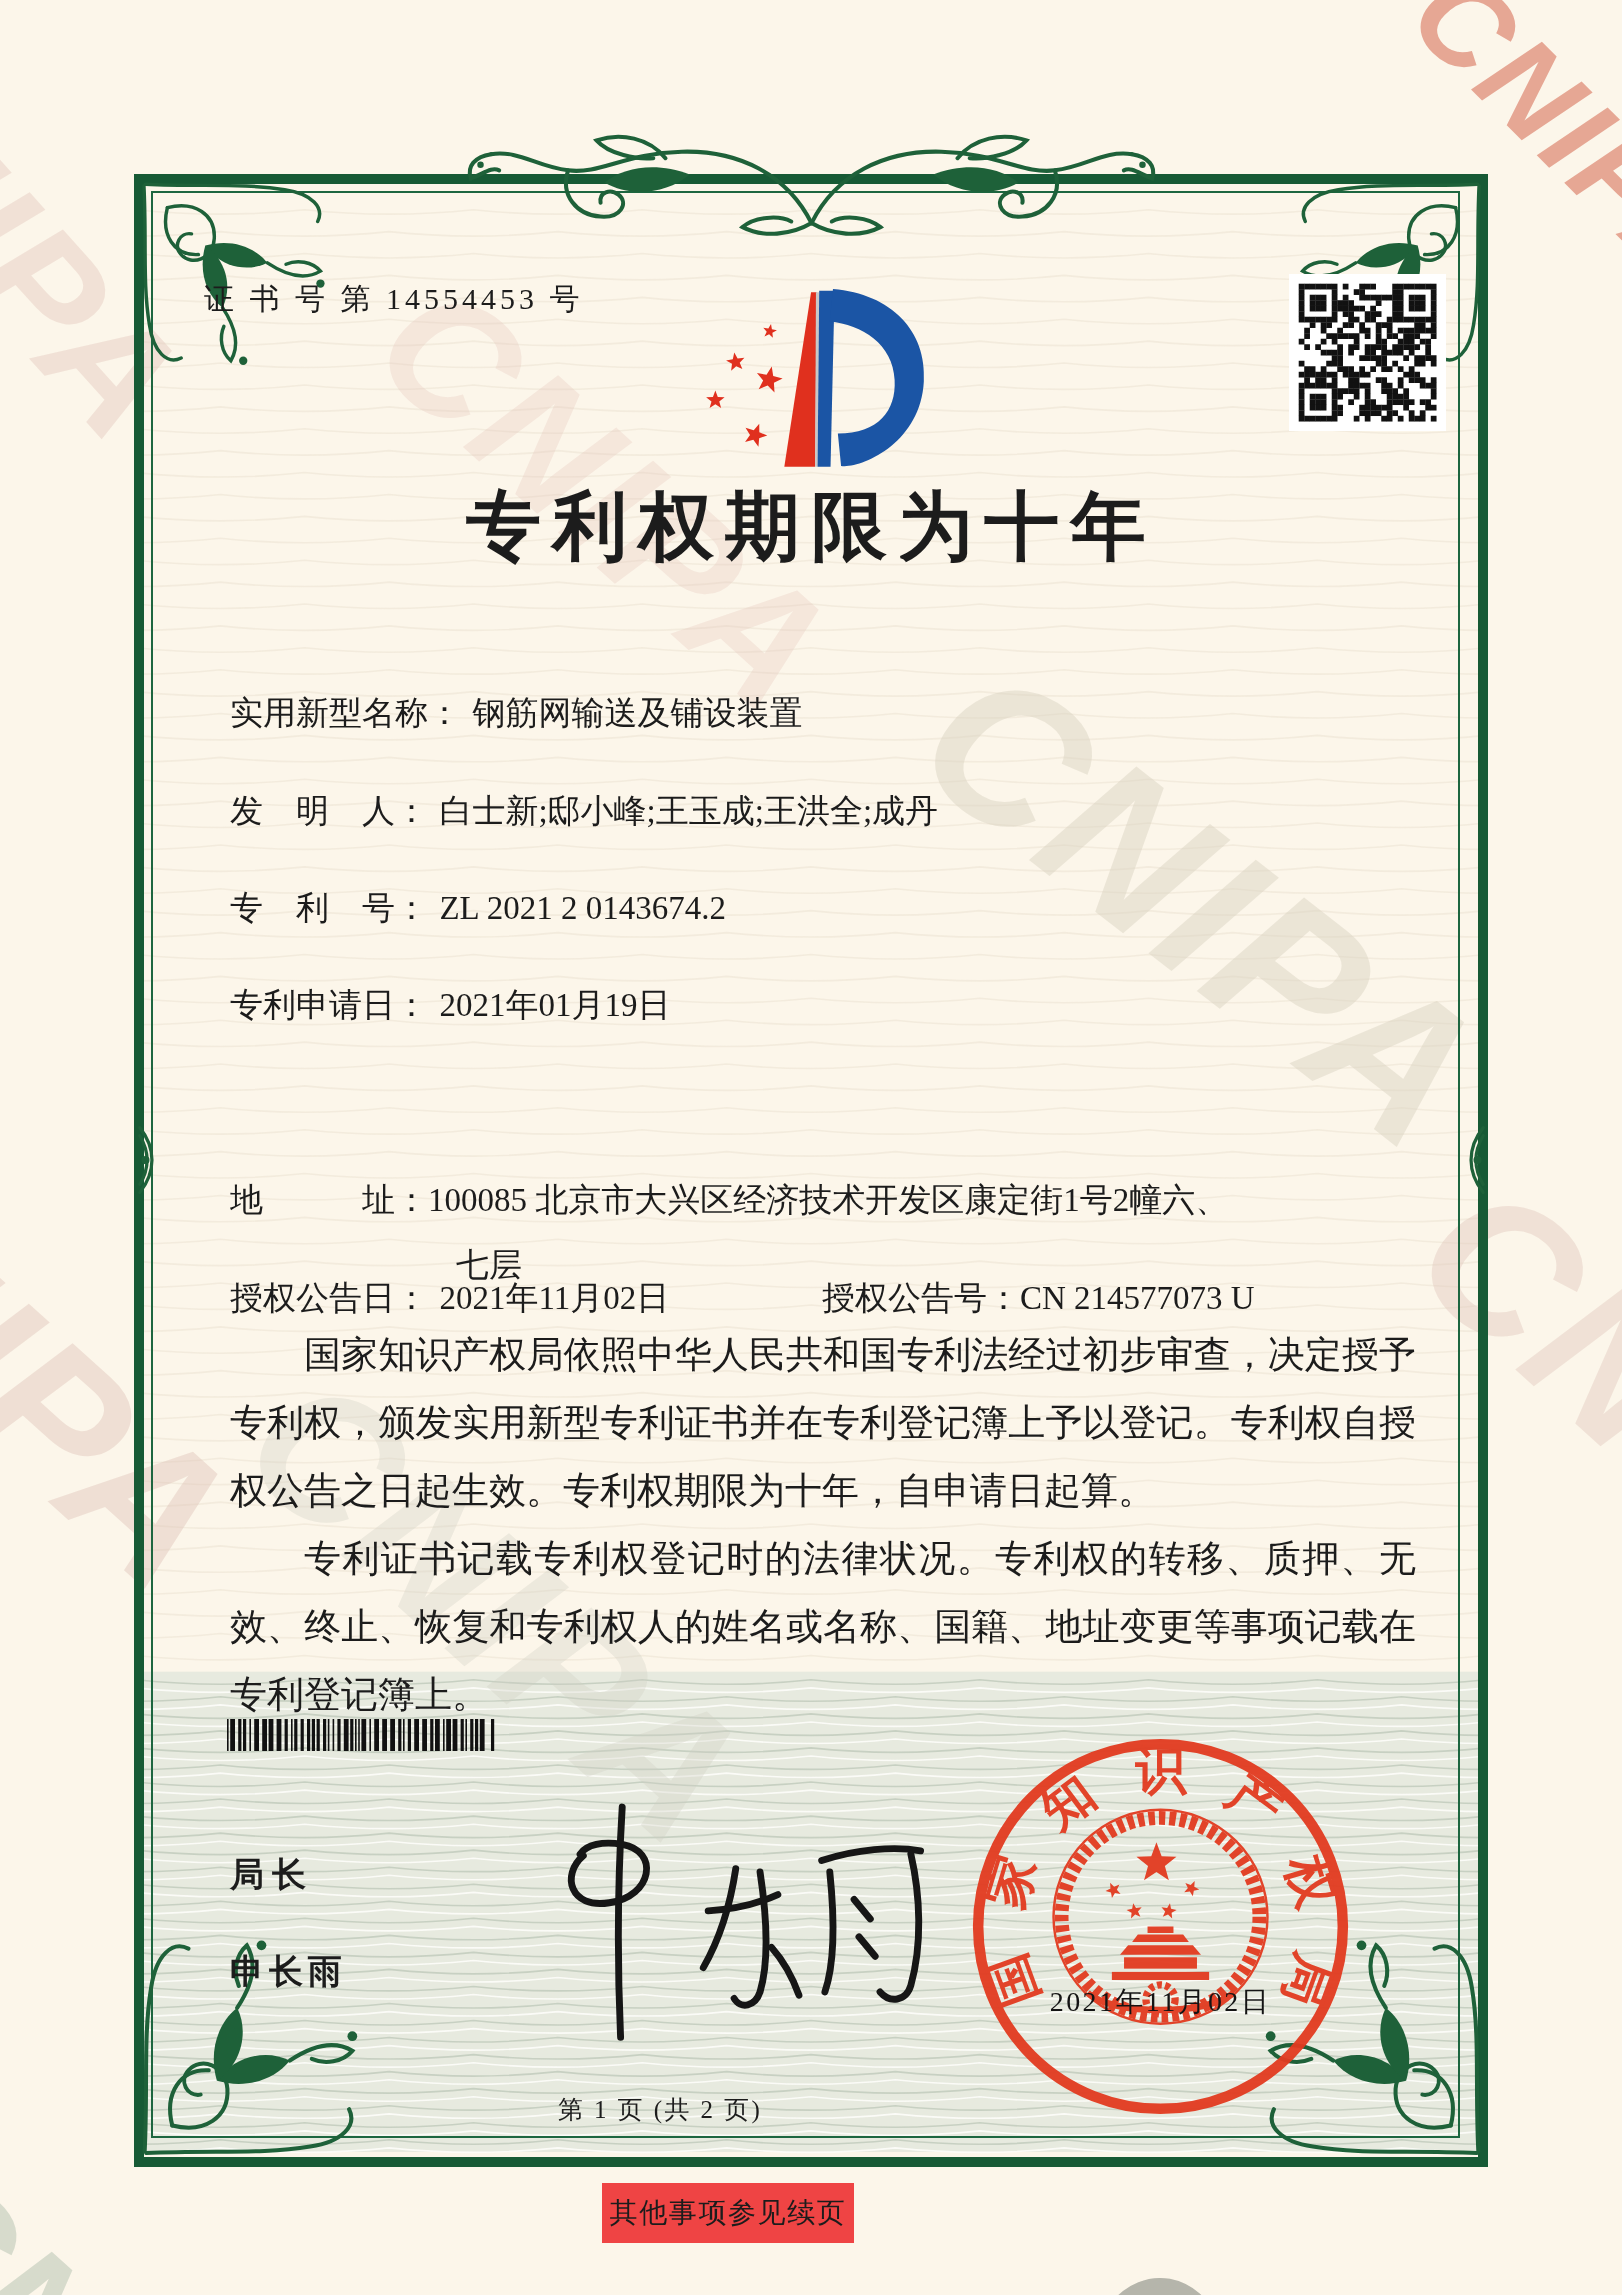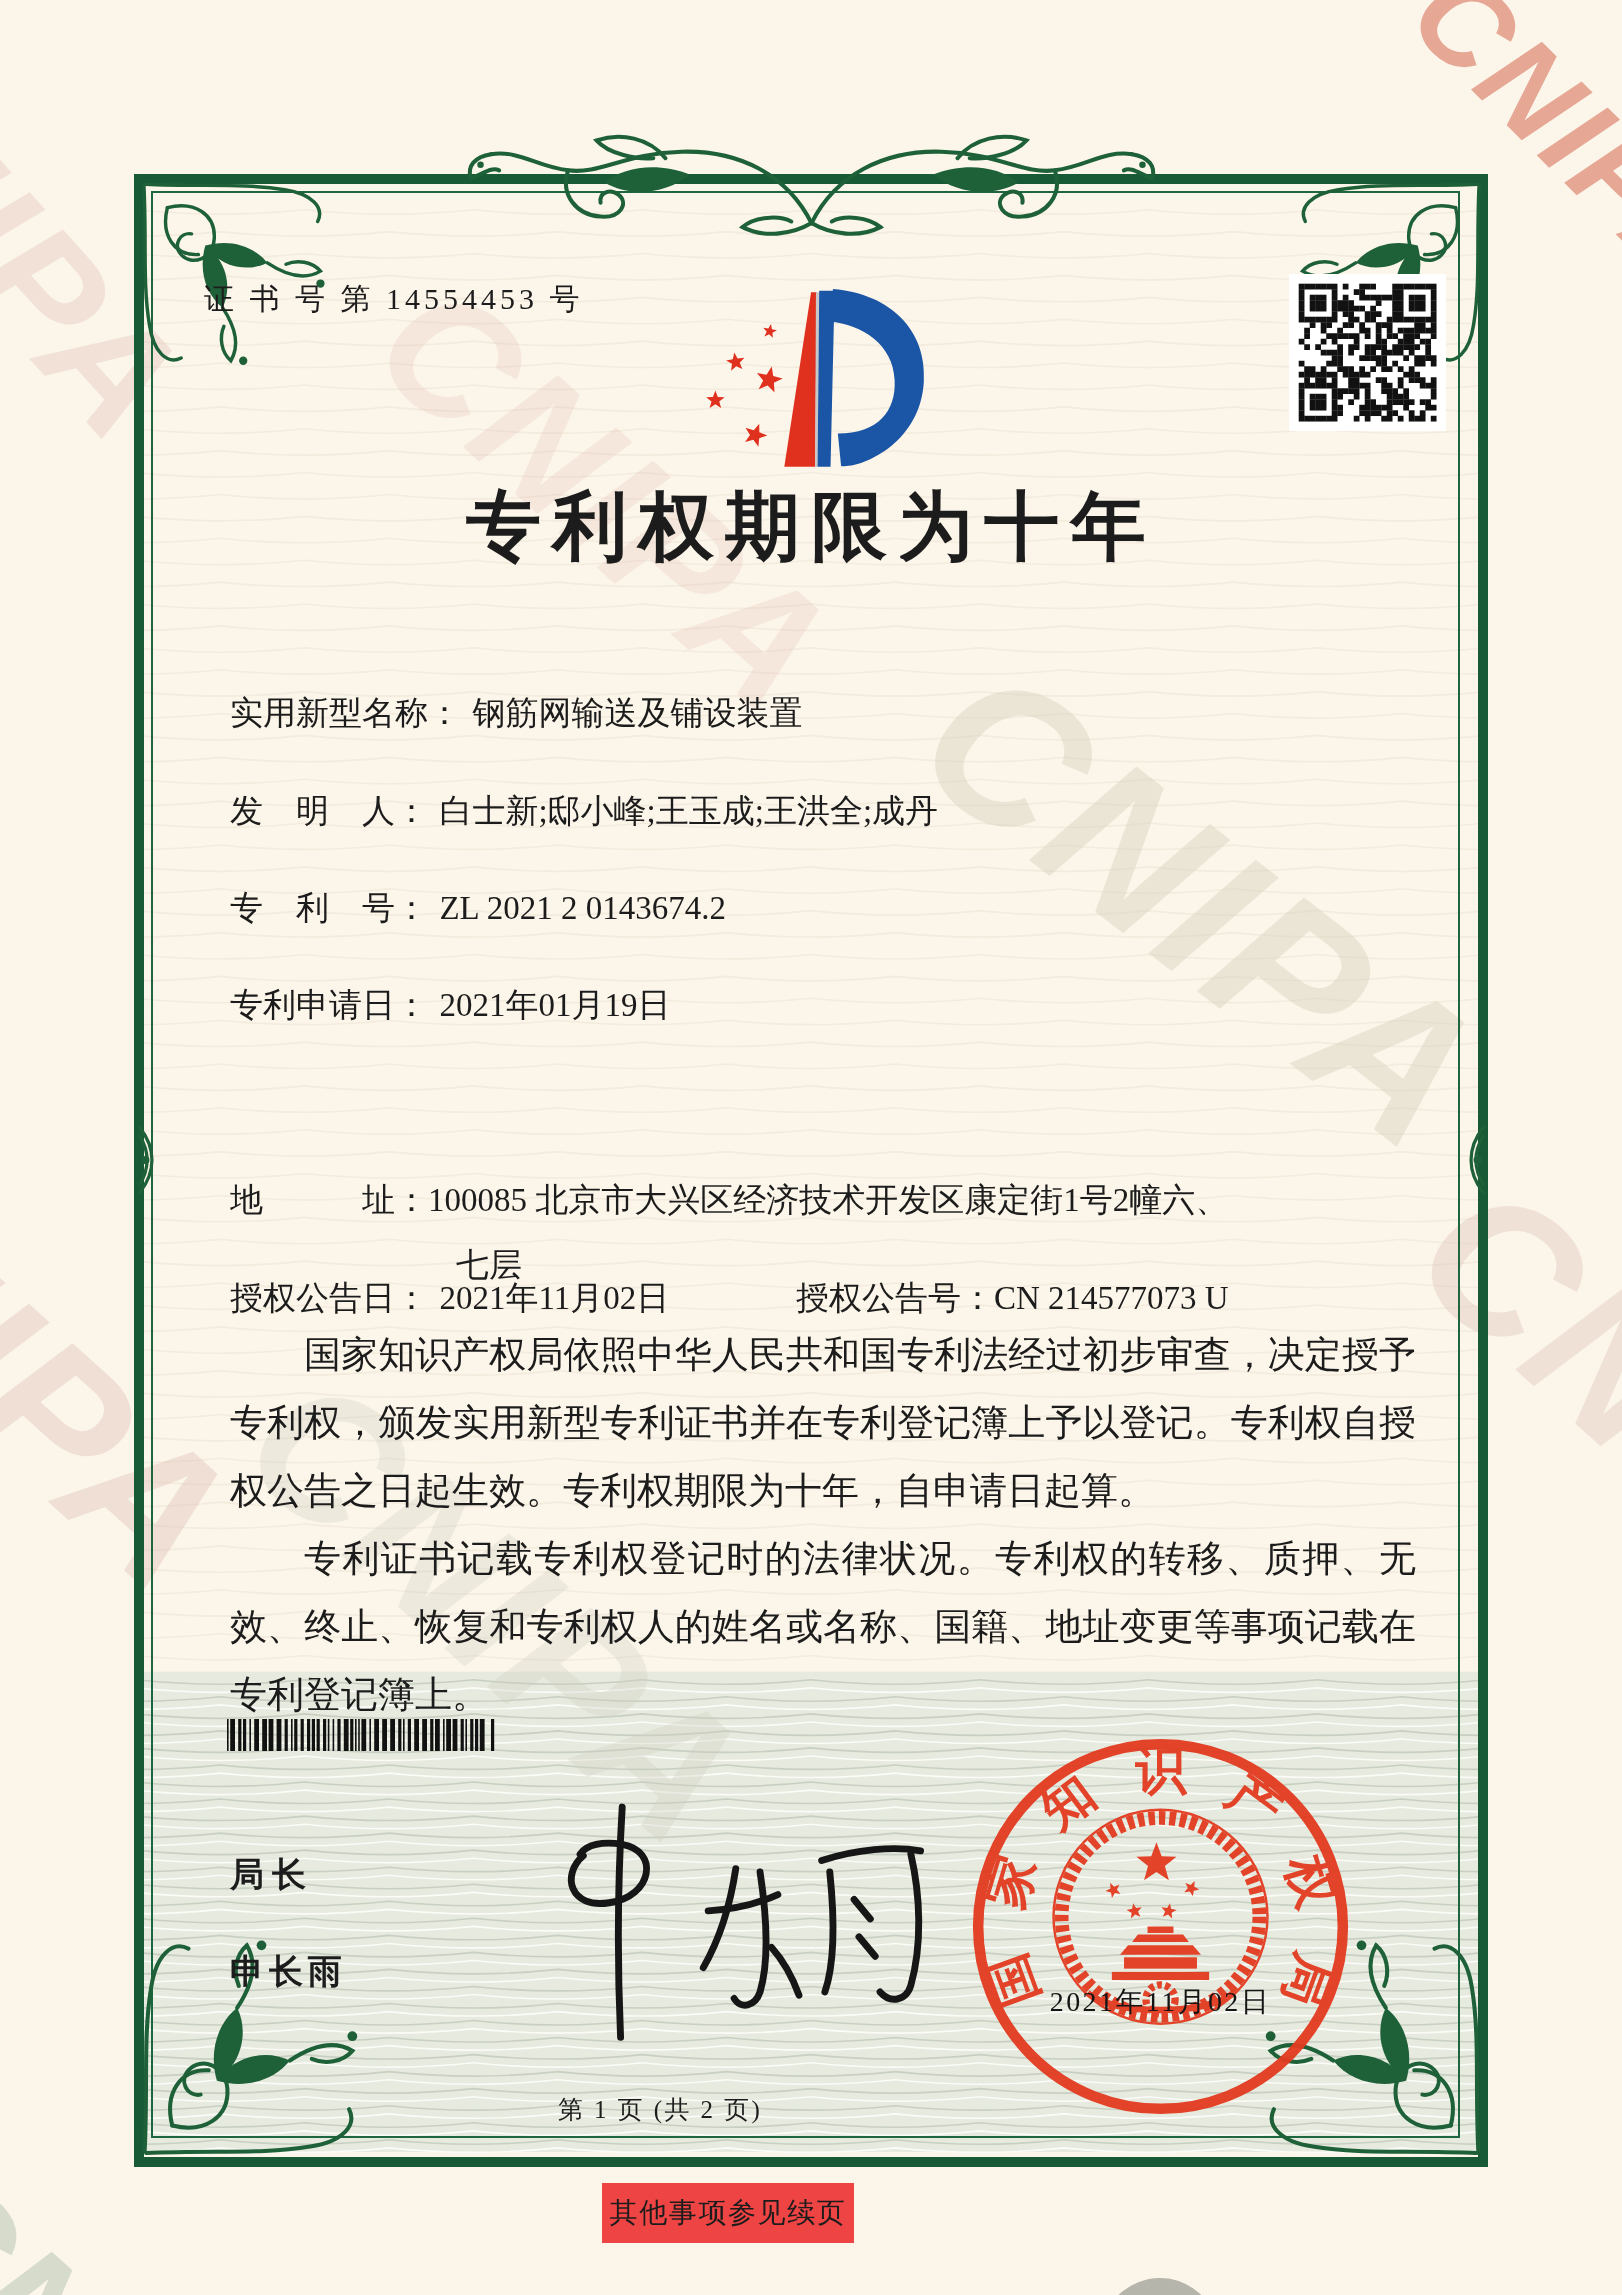--- a/index.html
+++ b/index.html
@@ -21,21 +21,21 @@
   .logo{position:absolute;left:682px;top:268px;z-index:6;}
   .qr{position:absolute;left:1289px;top:274px;z-index:6;}
   .title{position:absolute;left:0;top:477px;width:1623px;text-align:center;margin:0;
       font-size:75px;font-weight:bold;letter-spacing:11.4px;z-index:6;}
   
   .row{position:absolute;left:230px;font-size:33px;white-space:nowrap;z-index:6;}
   .row .lbl{display:inline-block;}
   .row .val{padding-left:11.4px;}
   .addr-wrap{position:absolute;left:230px;top:1178px;font-size:33px;z-index:6;}
   .addr-line2{margin-left:226px;margin-top:19.5px;}
-  .grant-no{position:absolute;left:796px;top:1276px;font-size:33px;white-space:nowrap;z-index:6;}
+  .grant-no{position:absolute;left:822px;top:1276px;font-size:33px;white-space:nowrap;z-index:6;}
   
   .body-text{position:absolute;left:230px;top:1321px;width:1186px;font-size:37px;
       line-height:68px;text-align:justify;z-index:6;}
   .body-text p{margin:0;text-indent:2em;}
   
   .barcode{position:absolute;left:225px;top:1719px;z-index:6;}
   .officer-title{position:absolute;left:230px;top:1852px;font-size:34px;font-weight:600;
       font-family:"Liberation Sans","DejaVu Sans",sans-serif;z-index:6;letter-spacing:8px;}
   .officer-name{position:absolute;left:230px;top:1949px;font-size:34px;font-weight:600;
       font-family:"Liberation Sans","DejaVu Sans",sans-serif;z-index:6;letter-spacing:4.9px;}

